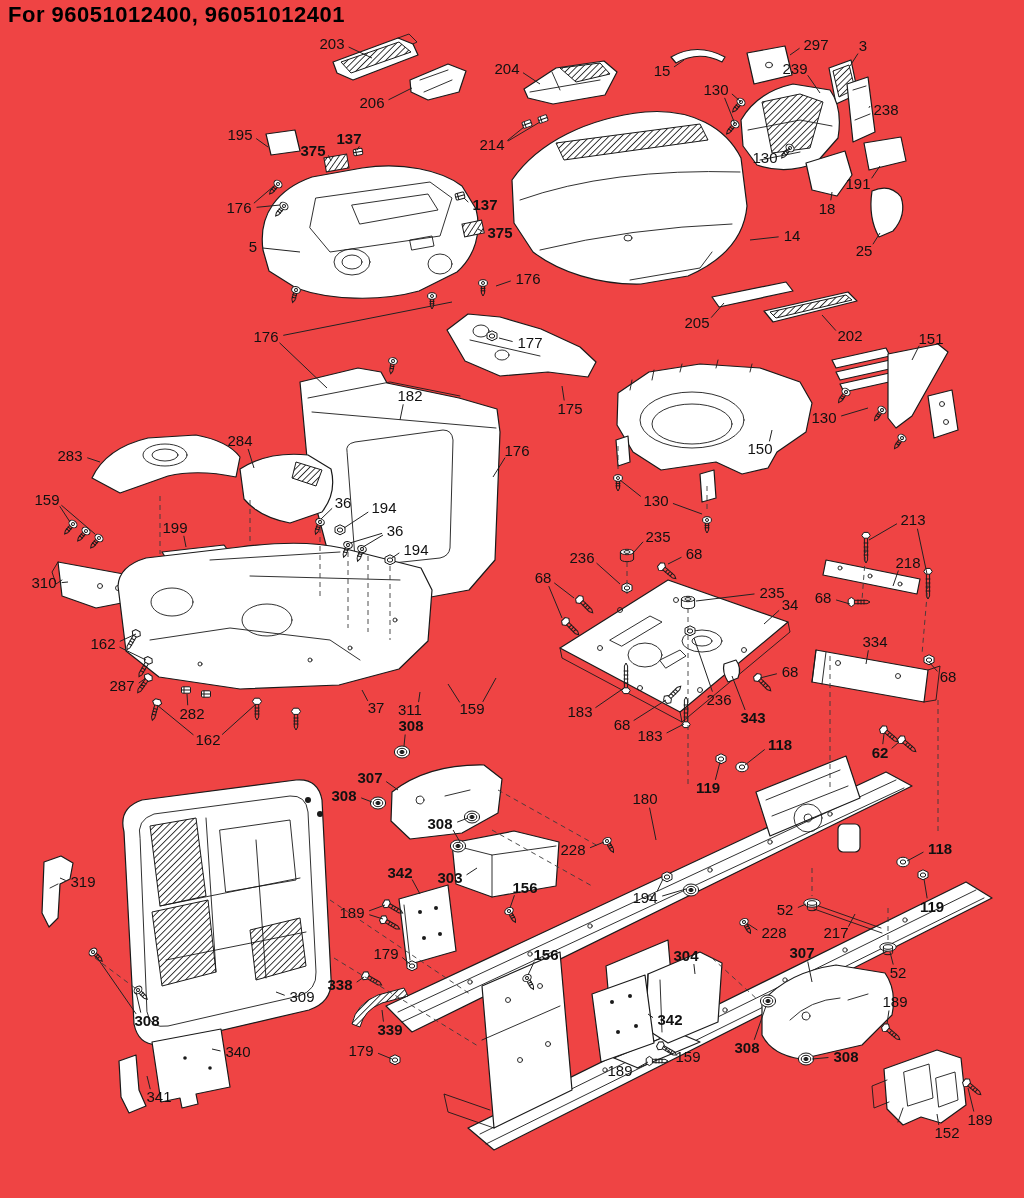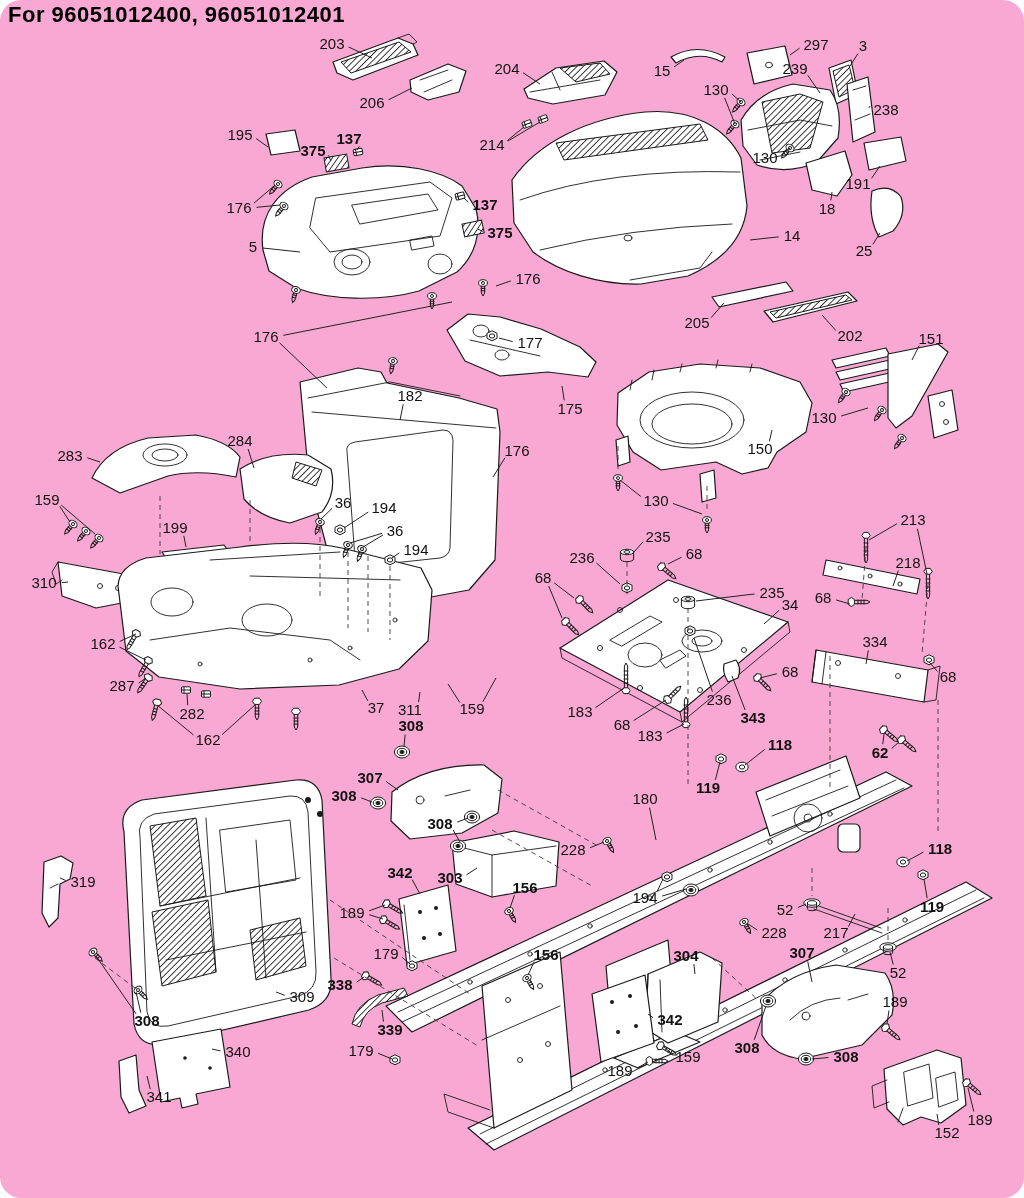--- a/index.html
+++ b/index.html
@@ -1,17 +1,17 @@
 <!DOCTYPE html>
 <html><head>
 <meta charset="utf-8">
 <style>
   html,body{margin:0;padding:0;background:#fff;}
-  .page{position:relative;width:1024px;height:1198px;background:#f9a8d4;overflow:hidden;
-        font-family:"Liberation Sans",sans-serif;border-radius:21px;}
+  .page{position:relative;width:1024px;height:1198px;background:#ef4444;overflow:hidden;
+        font-family:"Liberation Sans",sans-serif;}
   h1.title{position:absolute;left:8px;top:2px;margin:0;font-size:22px;font-weight:bold;
            color:#000;letter-spacing:.5px;font-family:"Liberation Sans",sans-serif;}
   svg.diagram{position:absolute;left:0;top:0;width:1024px;height:1198px;}
   .part{fill:#fff;stroke:#1a1a1a;stroke-width:1.2;stroke-linejoin:round;stroke-linecap:round;}
   .detail{fill:none;stroke:#1a1a1a;stroke-width:0.9;stroke-linejoin:round;stroke-linecap:round;}
   .hatch{fill:url(#hatch);stroke:#1a1a1a;stroke-width:1;}
   .dash{fill:none;stroke:#3a3a3a;stroke-width:0.9;stroke-dasharray:5 4;}
   .hw{fill:#fff;stroke:#1a1a1a;stroke-width:1;}
   .dot{fill:#1a1a1a;stroke:none;}
   text.callout{font:15px "Liberation Sans",sans-serif;fill:#111;text-anchor:middle;}

